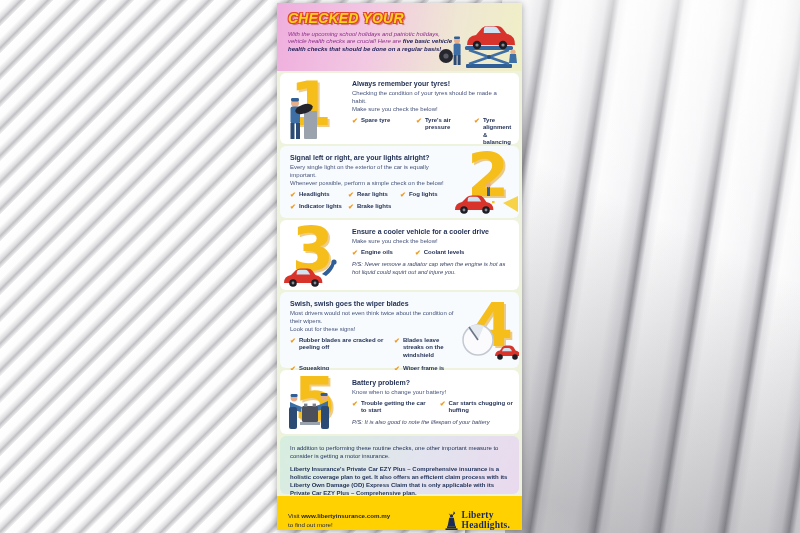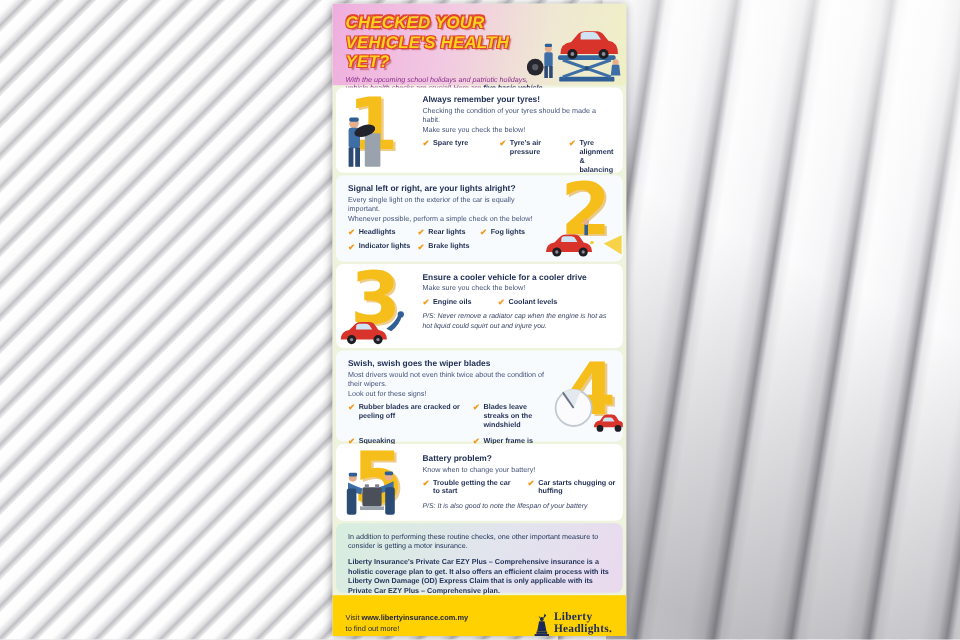--- a/index.html
+++ b/index.html
@@ -111,21 +111,20 @@
 <div class="bg-left"></div>
 <div class="bg-right"></div>
 <div class="bg-right-shade"></div>
 
 <div class="poster">
 
   <div class="p-header">
     <div class="h-text">
       <div class="h-title">
         <div>CHECKED YOUR</div>
-        <div>VEHICLE'S HEALTH YET?</div>
       </div>
       <div class="h-intro">
         <span>With the upcoming school holidays and patriotic holidays, vehicle health checks are crucial! Here are </span><span class="bold">five basic vehicle health checks that should be done on a regular basis!</span>
       </div>
     </div>
     <svg class="h-illus" width="80" height="60" viewBox="0 0 80 60">
       <circle cx="7" cy="47" r="7" fill="#26262e"></circle>
         <circle cx="7" cy="47" r="2.6" fill="#5a5a64"></circle>
       <circle cx="18" cy="31.5" r="3" fill="#e8b08a"></circle>
         <rect x="15" y="27.5" width="6" height="2.6" rx="1" fill="#2f5f96"></rect>

